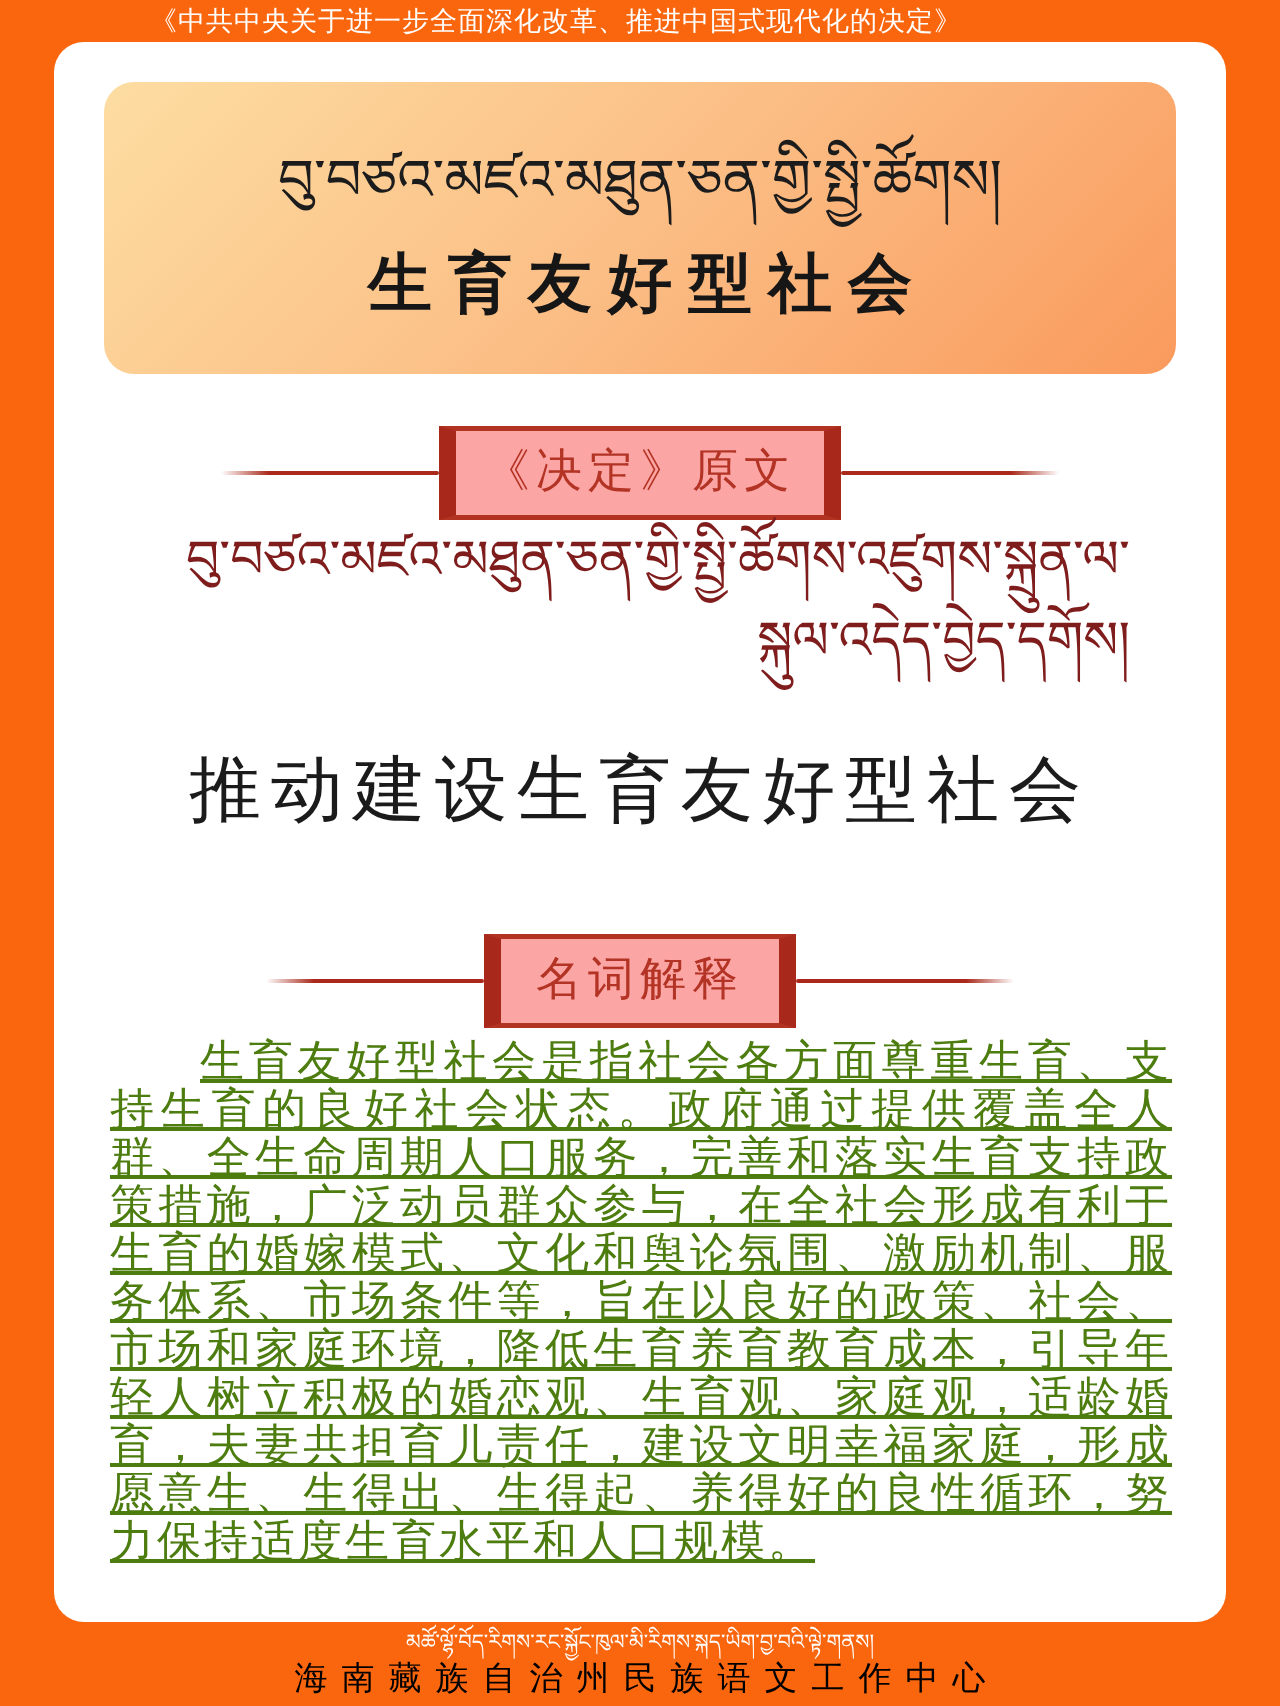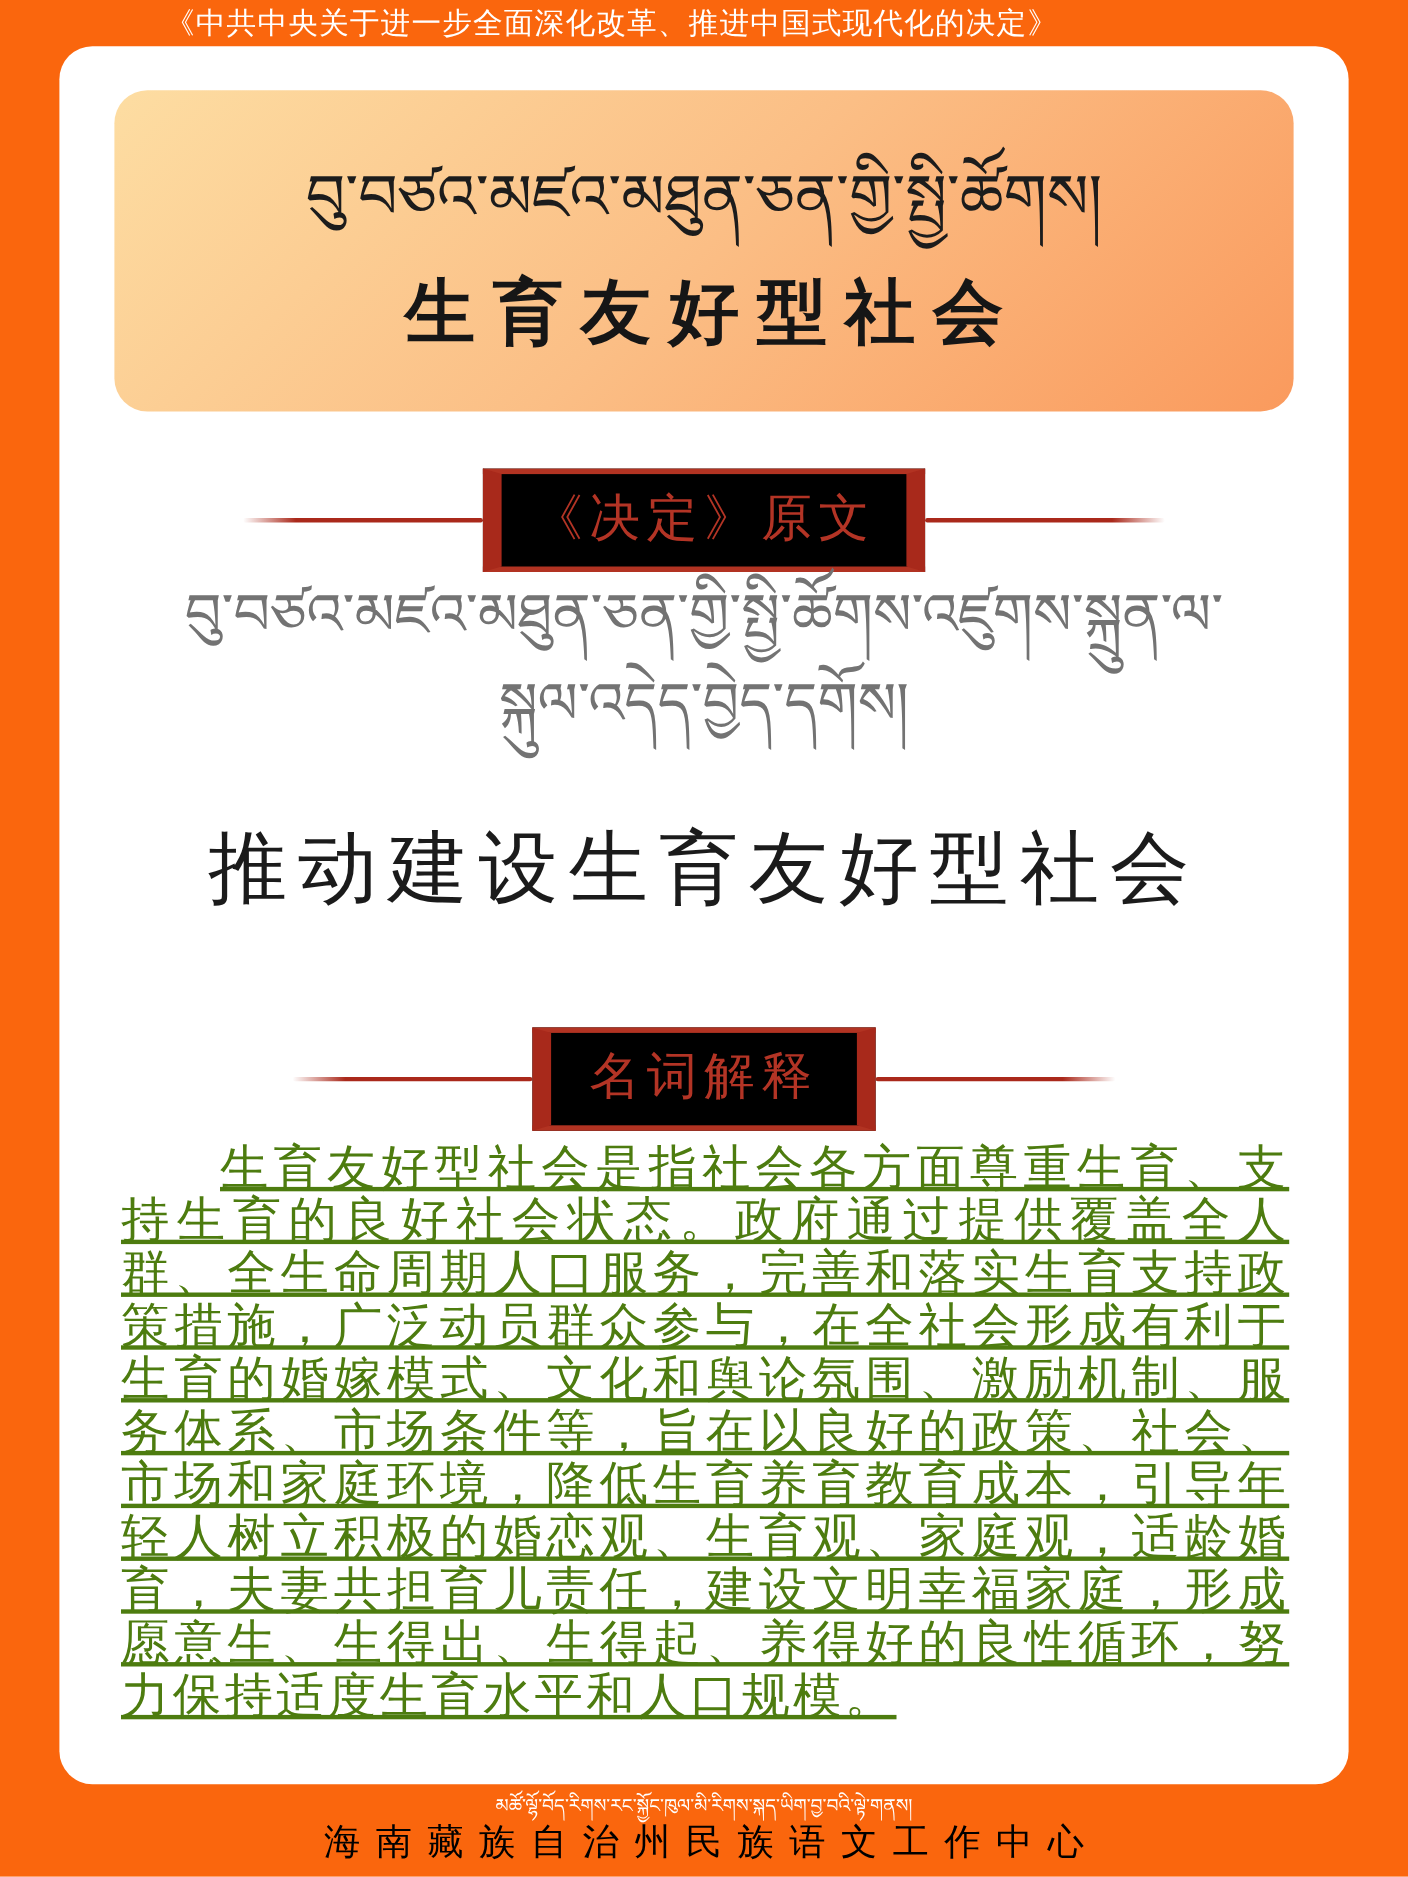--- a/index.html
+++ b/index.html
@@ -77,21 +77,21 @@
   }
   .banner-line {
     width: 218px;
     height: 4px;
     border-radius: 2px;
   }
   .banner-line.left  { background: linear-gradient(to right, rgba(170,41,27,0) 0%, #AA291B 22%, #AA291B 100%); }
   .banner-line.right { background: linear-gradient(to left,  rgba(170,41,27,0) 0%, #AA291B 22%, #AA291B 100%); }
   .banner-box {
     min-width: 312px;
-    background: #000000;
+    background: #fca5a5;
     border-top: 5px solid #B23322;
     border-bottom: 5px solid #B23322;
     border-left: 17px solid #A8291B;
     border-right: 17px solid #A8291B;
     padding: 9px 28px 13px 28px;
     text-align: center;
   }
   .banner-label {
     font-size: 46px;
     color: #B33425;
@@ -99,24 +99,24 @@
     white-space: nowrap;
   }
   .banner-1 { top: 384px; }
   .banner-2 { top: 892px; }
   
   .tibetan-body {
     position: absolute;
     top: 478px;
     left: 96px;
     width: 980px;
-    text-align: center;
+    text-align: right;
     font-size: 52px;
     line-height: 1.55;
-    color: #737373;
+    color: #7f1d1d;
   }
   
   .cn-heading {
     position: absolute;
     top: 700px;
     left: 0;
     width: 1172px;
     text-align: center;
     font-size: 72px;
     letter-spacing: 10px;
@@ -143,21 +143,21 @@
     bottom: 0; left: 0;
     width: 1280px; height: 84px;
     display: flex;
     flex-direction: column;
     align-items: center;
     justify-content: center;
     gap: 4px;
   }
   .footer .tibetan-line {
     color: #ffffff;
-    font-size: 17px;
+    font-size: 21px;
     line-height: 1.2;
   }
   .footer .chinese-line {
     color: #000000;
     font-size: 33px;
     letter-spacing: 14px;
     text-indent: 14px;
     line-height: 1.2;
   }
 </style>

